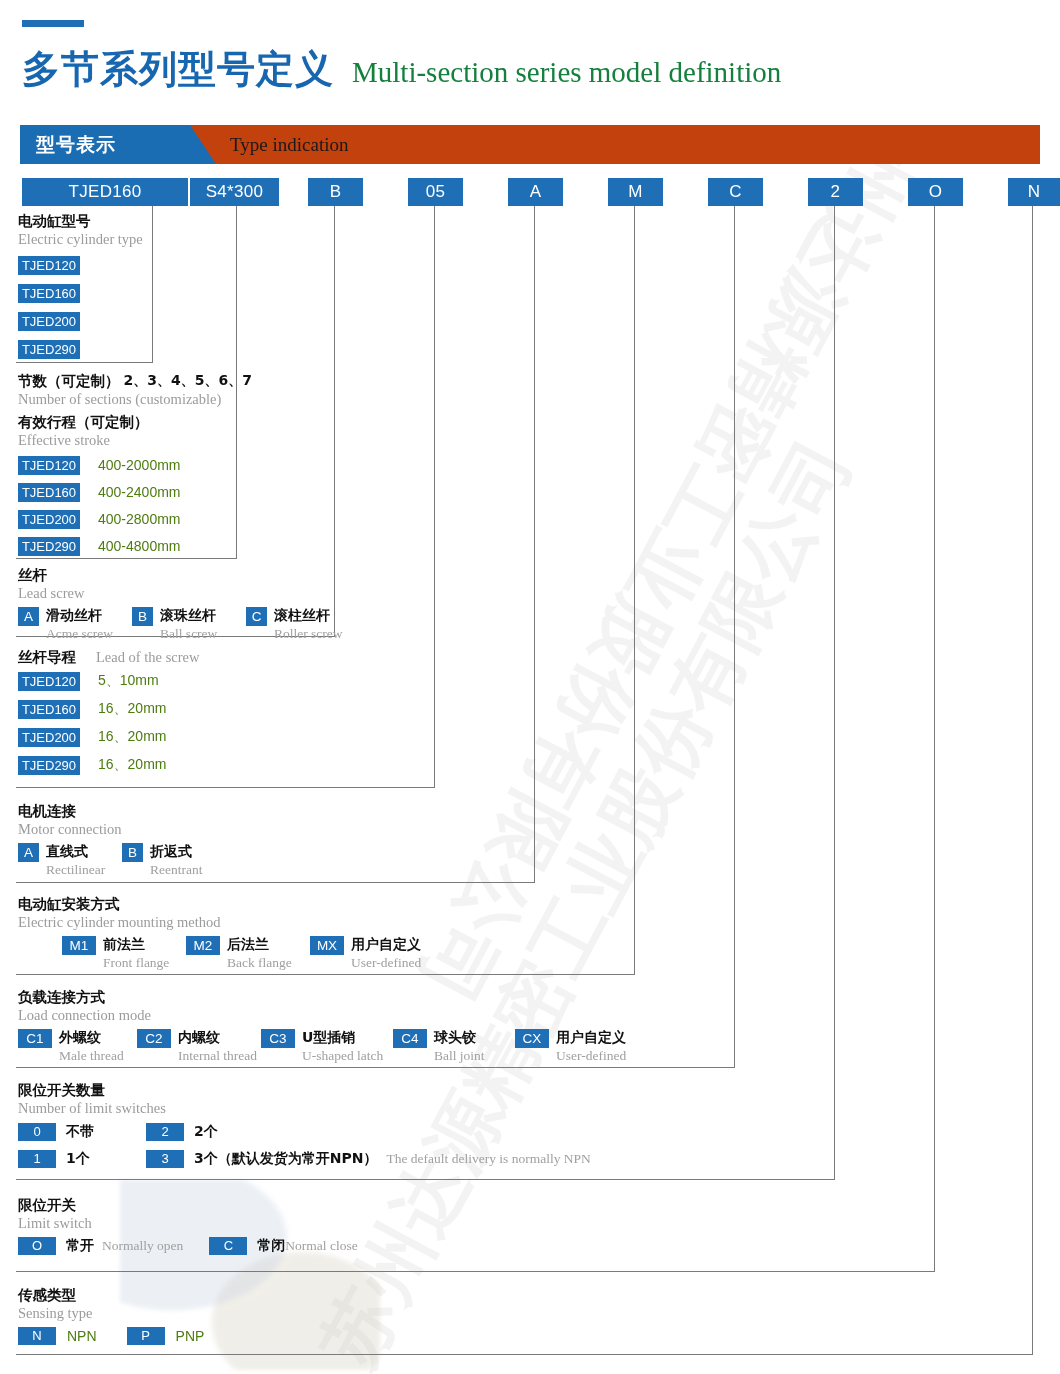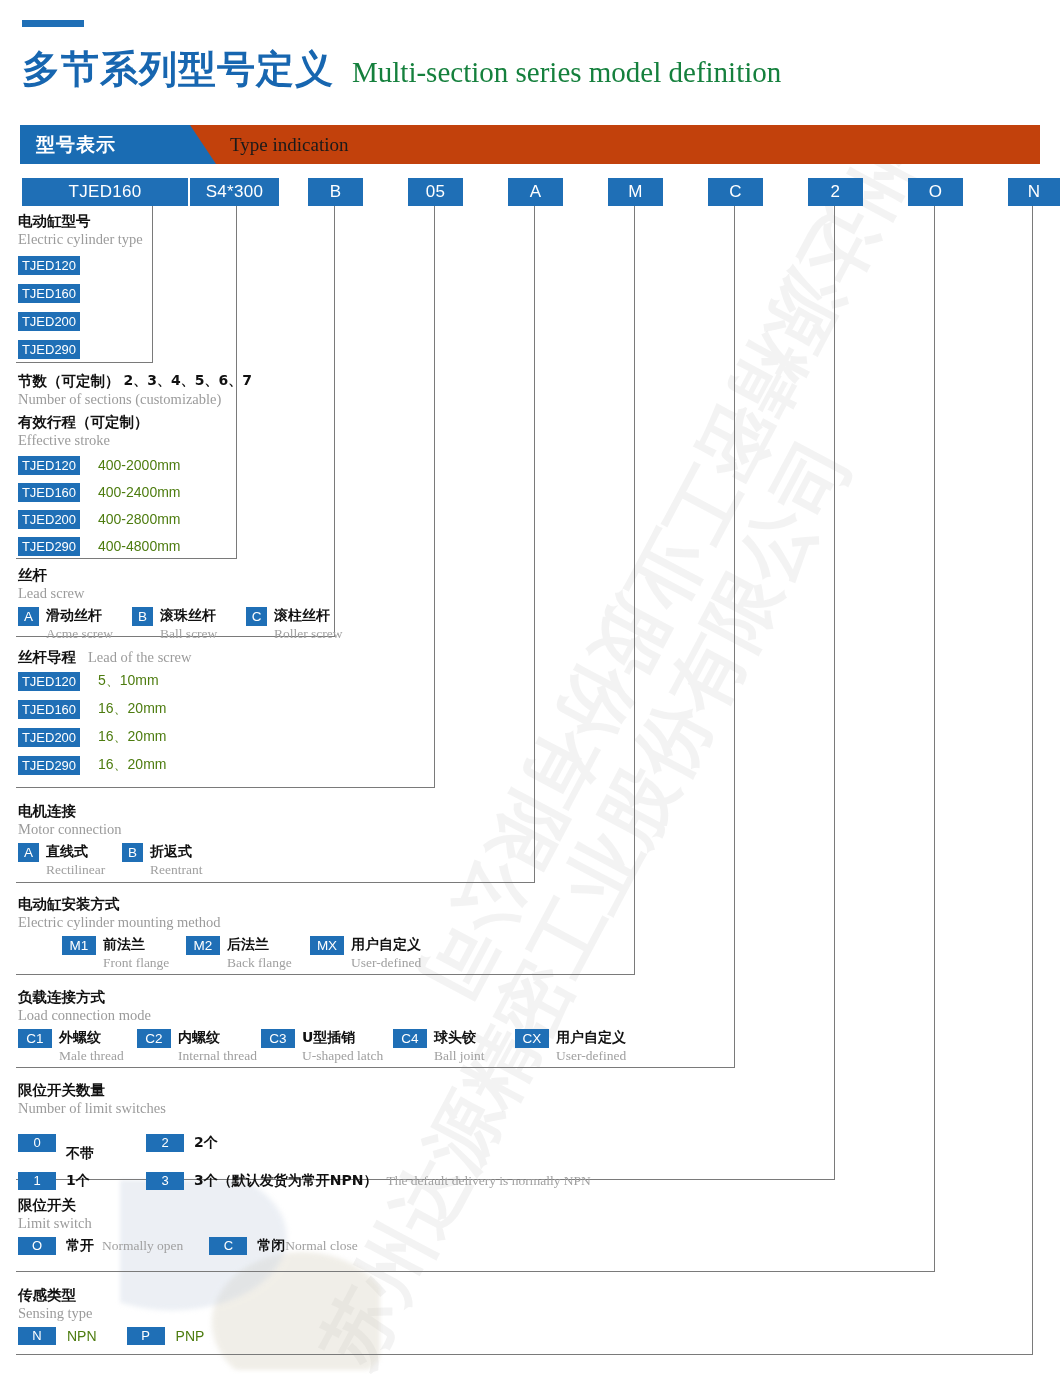--- a/index.html
+++ b/index.html
@@ -245,21 +245,21 @@
         <div class="rowline">
             <span class="tag">C</span>
             <span class="val-cn">滚柱丝杆</span>
           </div>
         <div class="val-sub" style="margin-left:28px;">Roller screw</div>
       </div>
     </div>
   </div>
 
   <div class="blk" style="left:18px;top:648px;">
-    <div class="rowline" style="gap:12px;">
+    <div class="rowline" style="gap:20px;">
       <span class="h-cn">丝杆导程</span>
       <span class="h-en">Lead of the screw</span>
     </div>
     <div class="opt-col" style="gap:9px;margin-top:5px;">
       <div class="rowline">
           <span class="chip chip-w">TJED120</span>
           <span class="val" style="margin-left:11px;">5、10mm</span>
         </div>
       <div class="rowline">
           <span class="chip chip-w">TJED160</span>
@@ -366,21 +366,21 @@
       </div>
     </div>
   </div>
 
   <div class="blk" style="left:18px;top:1081px;">
     <div class="h-cn">限位开关数量</div>
     <div class="h-en">Number of limit switches</div>
     <div style="margin-top:5px;display:flex;flex-direction:column;gap:9px;">
       <div style="display:flex;align-items:center;">
         <span class="tag tag-num">0</span>
-        <span class="val-cn" style="margin-left:10px;width:80px;margin-top:22px;">不带</span>
+        <span class="val-cn" style="margin-left:10px;width:80px;">不带</span>
         <span class="tag tag-num">2</span>
         <span class="val-cn" style="margin-left:10px;">2个</span>
       </div>
       <div style="display:flex;align-items:center;">
         <span class="tag tag-num">1</span>
         <span class="val-cn" style="margin-left:10px;width:80px;">1个</span>
         <span class="tag tag-num">3</span>
         <span class="val-cn" style="margin-left:10px;">3个（默认发货为常开NPN）</span>
         <span class="val-sub" style="margin-left:9px;">The default delivery is normally NPN</span>
       </div>

